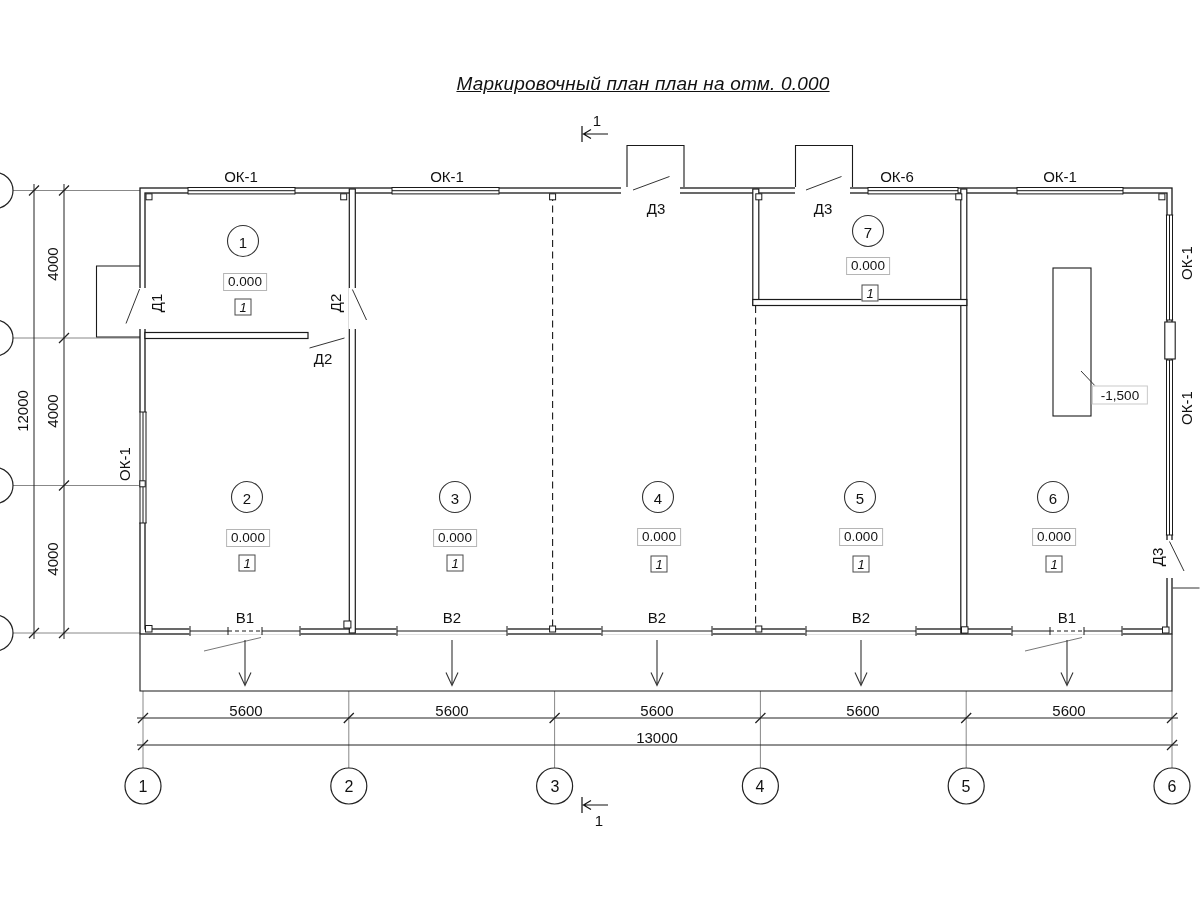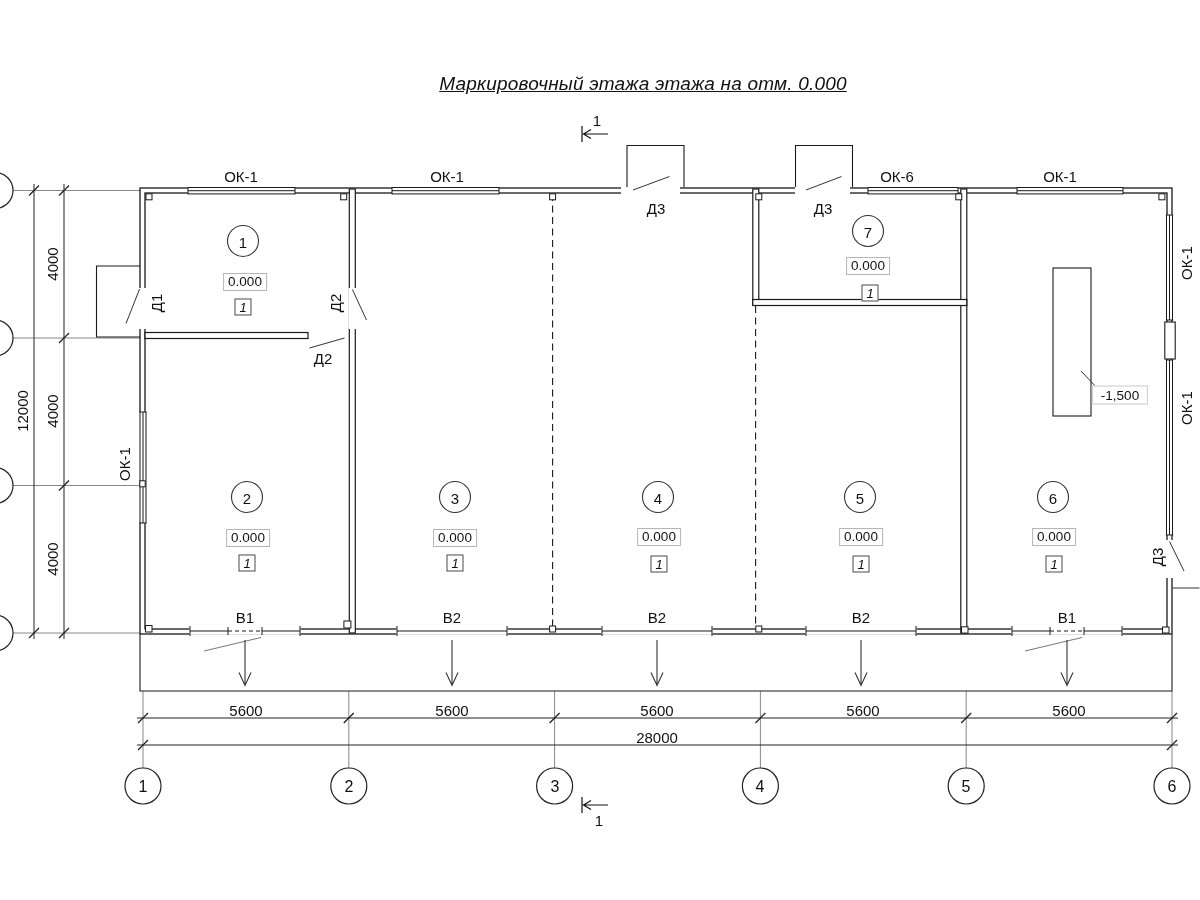--- a/index.html
+++ b/index.html
@@ -173,38 +173,38 @@
         <circle cx="1053" cy="497" r="15.5"></circle>
       <circle cx="868" cy="231" r="15.5"></circle>
     </g>
 
     <g stroke="#111" stroke-width="1.2" fill="none">
       <path d="M582 126V142 M608 134H584 M591 129.5L583.5 134L591 138.5"></path>
       <path d="M582 797V813 M608 805H584 M591 800.5L583.5 805L591 809.5"></path>
     </g>
   </svg>
 
-  <div class="lbl title" style="left:643px;top:84px">Маркировочный этажа этажа на отм. 0.000</div>
+  <div class="lbl title" style="left:643px;top:84px">Маркировочный план план на отм. 0.000</div>
 
   <div class="lbl secnum" style="left:597px;top:120px">1</div>
   <div class="lbl secnum" style="left:599px;top:820px">1</div>
 
   <div class="lbl axis-num" style="left:143px;top:787px">1</div>
   <div class="lbl axis-num" style="left:349px;top:787px">2</div>
   <div class="lbl axis-num" style="left:555px;top:787px">3</div>
   <div class="lbl axis-num" style="left:760px;top:787px">4</div>
   <div class="lbl axis-num" style="left:966px;top:787px">5</div>
   <div class="lbl axis-num" style="left:1172px;top:787px">6</div>
 
   <div class="lbl" style="left:246px;top:710px">5600</div>
   <div class="lbl" style="left:452px;top:710px">5600</div>
   <div class="lbl" style="left:657px;top:710px">5600</div>
   <div class="lbl" style="left:863px;top:710px">5600</div>
   <div class="lbl" style="left:1069px;top:710px">5600</div>
-  <div class="lbl" style="left:657px;top:737px">28000</div>
+  <div class="lbl" style="left:657px;top:737px">13000</div>
 
   <div class="lbl rot" style="left:52px;top:264px">4000</div>
   <div class="lbl rot" style="left:52px;top:411px">4000</div>
   <div class="lbl rot" style="left:52px;top:559px">4000</div>
   <div class="lbl rot" style="left:22px;top:411px">12000</div>
 
   <div class="lbl" style="left:241px;top:176px">ОК-1</div>
   <div class="lbl" style="left:447px;top:176px">ОК-1</div>
   <div class="lbl" style="left:897px;top:176px">ОК-6</div>
   <div class="lbl" style="left:1060px;top:176px">ОК-1</div>

